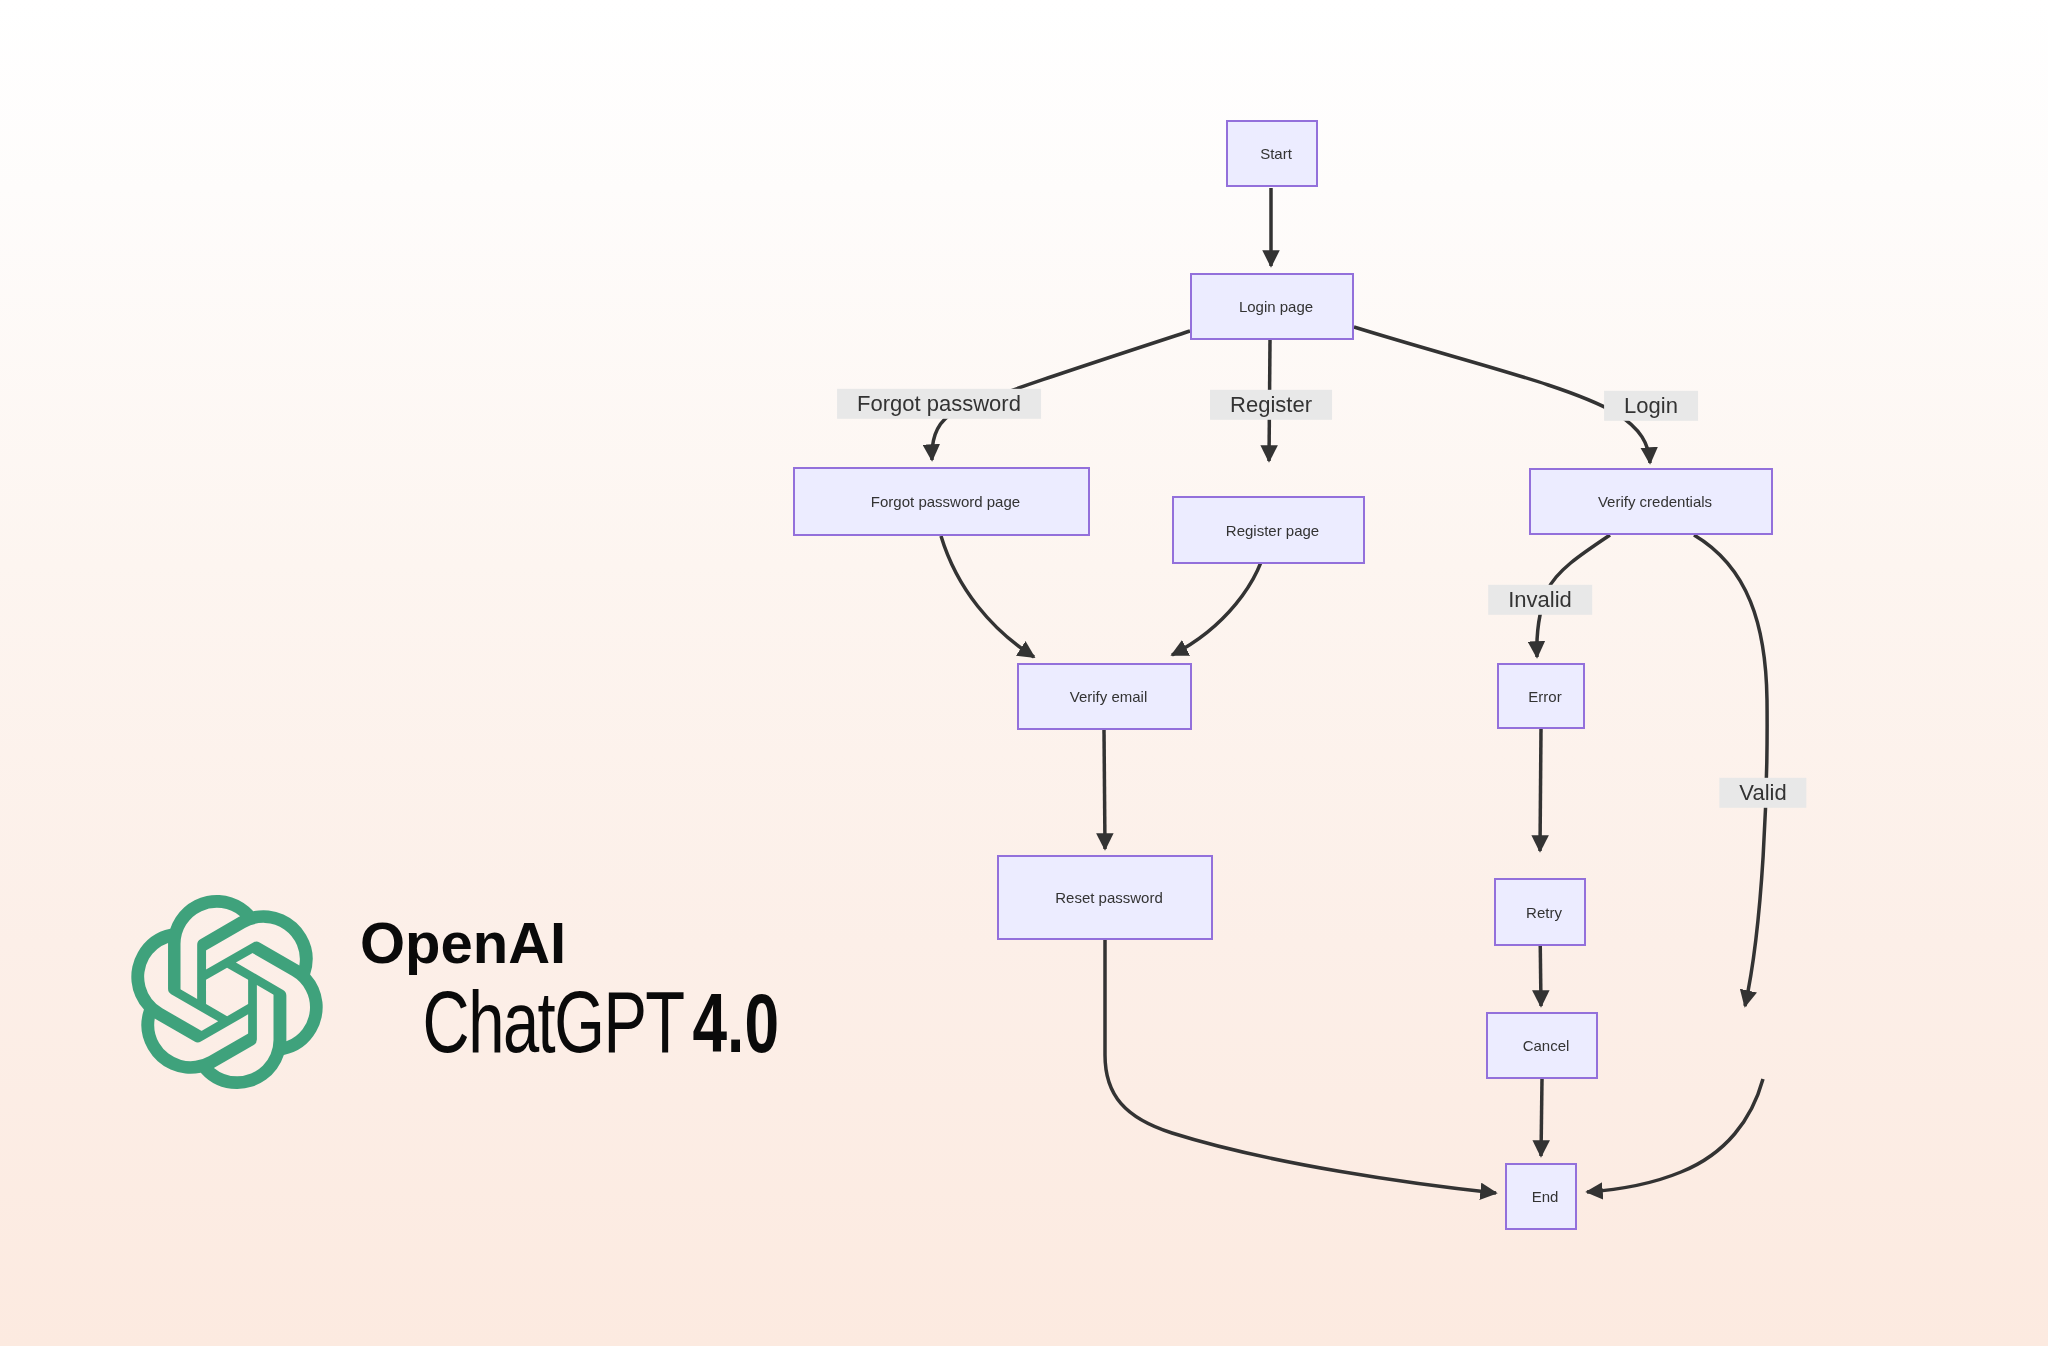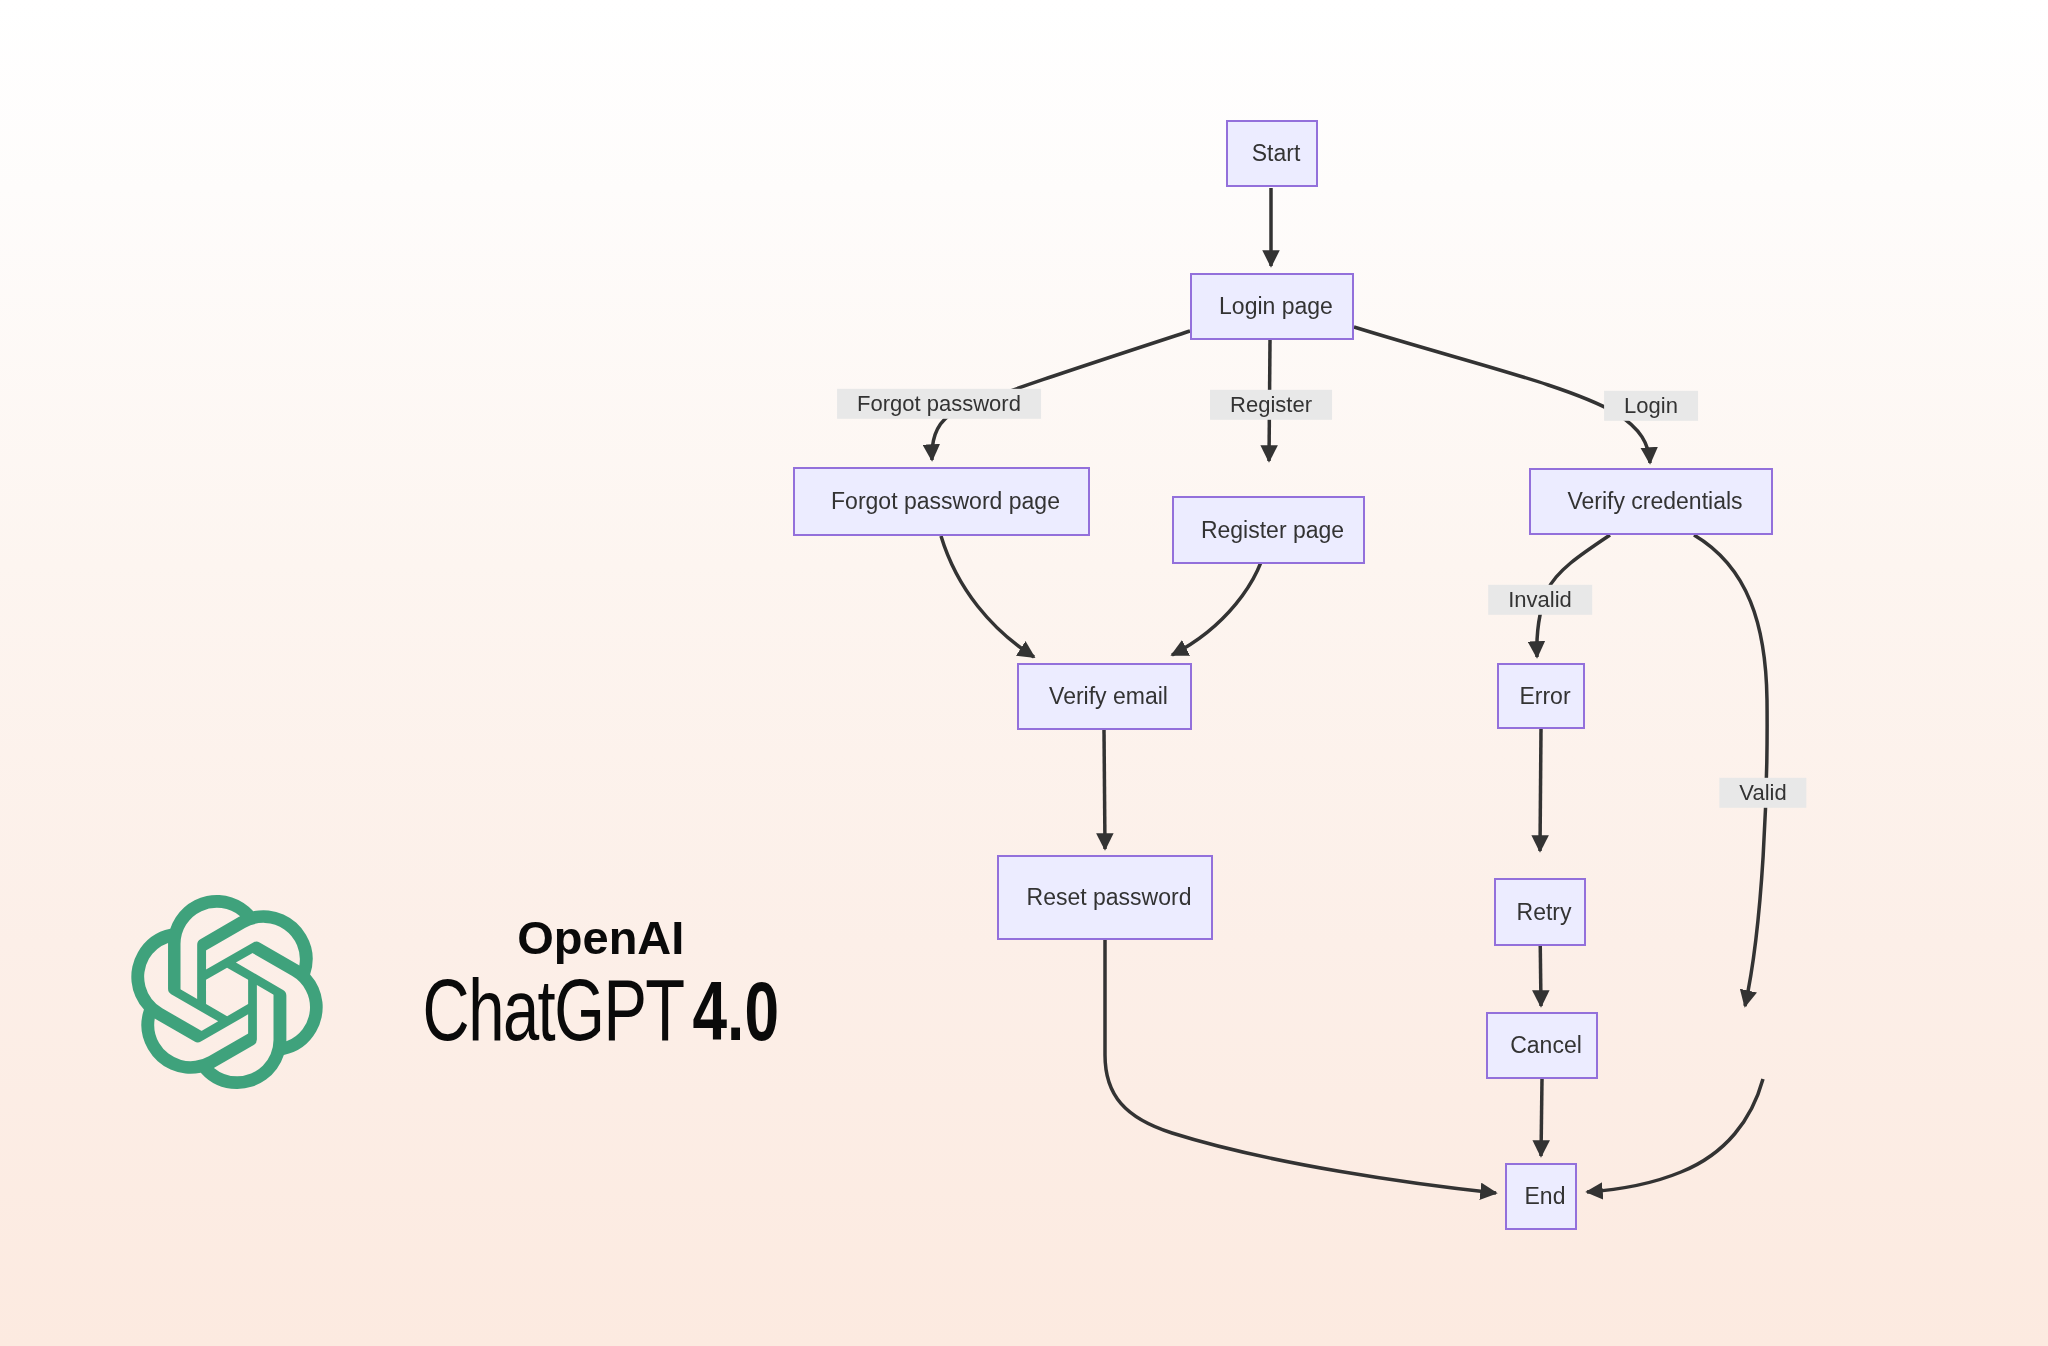--- a/index.html
+++ b/index.html
@@ -27,21 +27,21 @@
     stroke: var(--edge-stroke, #333333);
     stroke-width: 3.5;
   }
   .node {
     position: absolute;
     z-index: 3;
     box-sizing: border-box;
     background: var(--node-fill, #ECECFF);
     border: 2px solid var(--node-border, #9370DB);
     color: var(--text, #333333);
-    font-size: 23px;
+    font-size: 15px;
     display: flex;
     align-items: center;
     justify-content: center;
     white-space: nowrap;
     padding-left: 8px;
   }
   .edge-label {
     position: absolute;
     z-index: 2;
     transform: translate(-50%, -50%);
@@ -65,25 +65,24 @@
     height: 194px;
     flex: 0 0 auto;
   }
   .brand .logo-mark path { fill: var(--logo-green, #3FA27C); }
   .brand-text {
     margin-left: 36px;
     margin-top: 18px;
     color: #0a0a0a;
   }
   .brand-company {
-    font-size: 47px;
+    font-size: 58px;
     font-weight: 800;
     line-height: 1.05;
     letter-spacing: 0px;
-    text-align: center;
   }
   .brand-product-line {
     display: flex;
     align-items: baseline;
     gap: 12px;
     margin-top: 4px;
     transform: scaleX(0.74);
     transform-origin: left baseline;
   }
   .brand-product {

